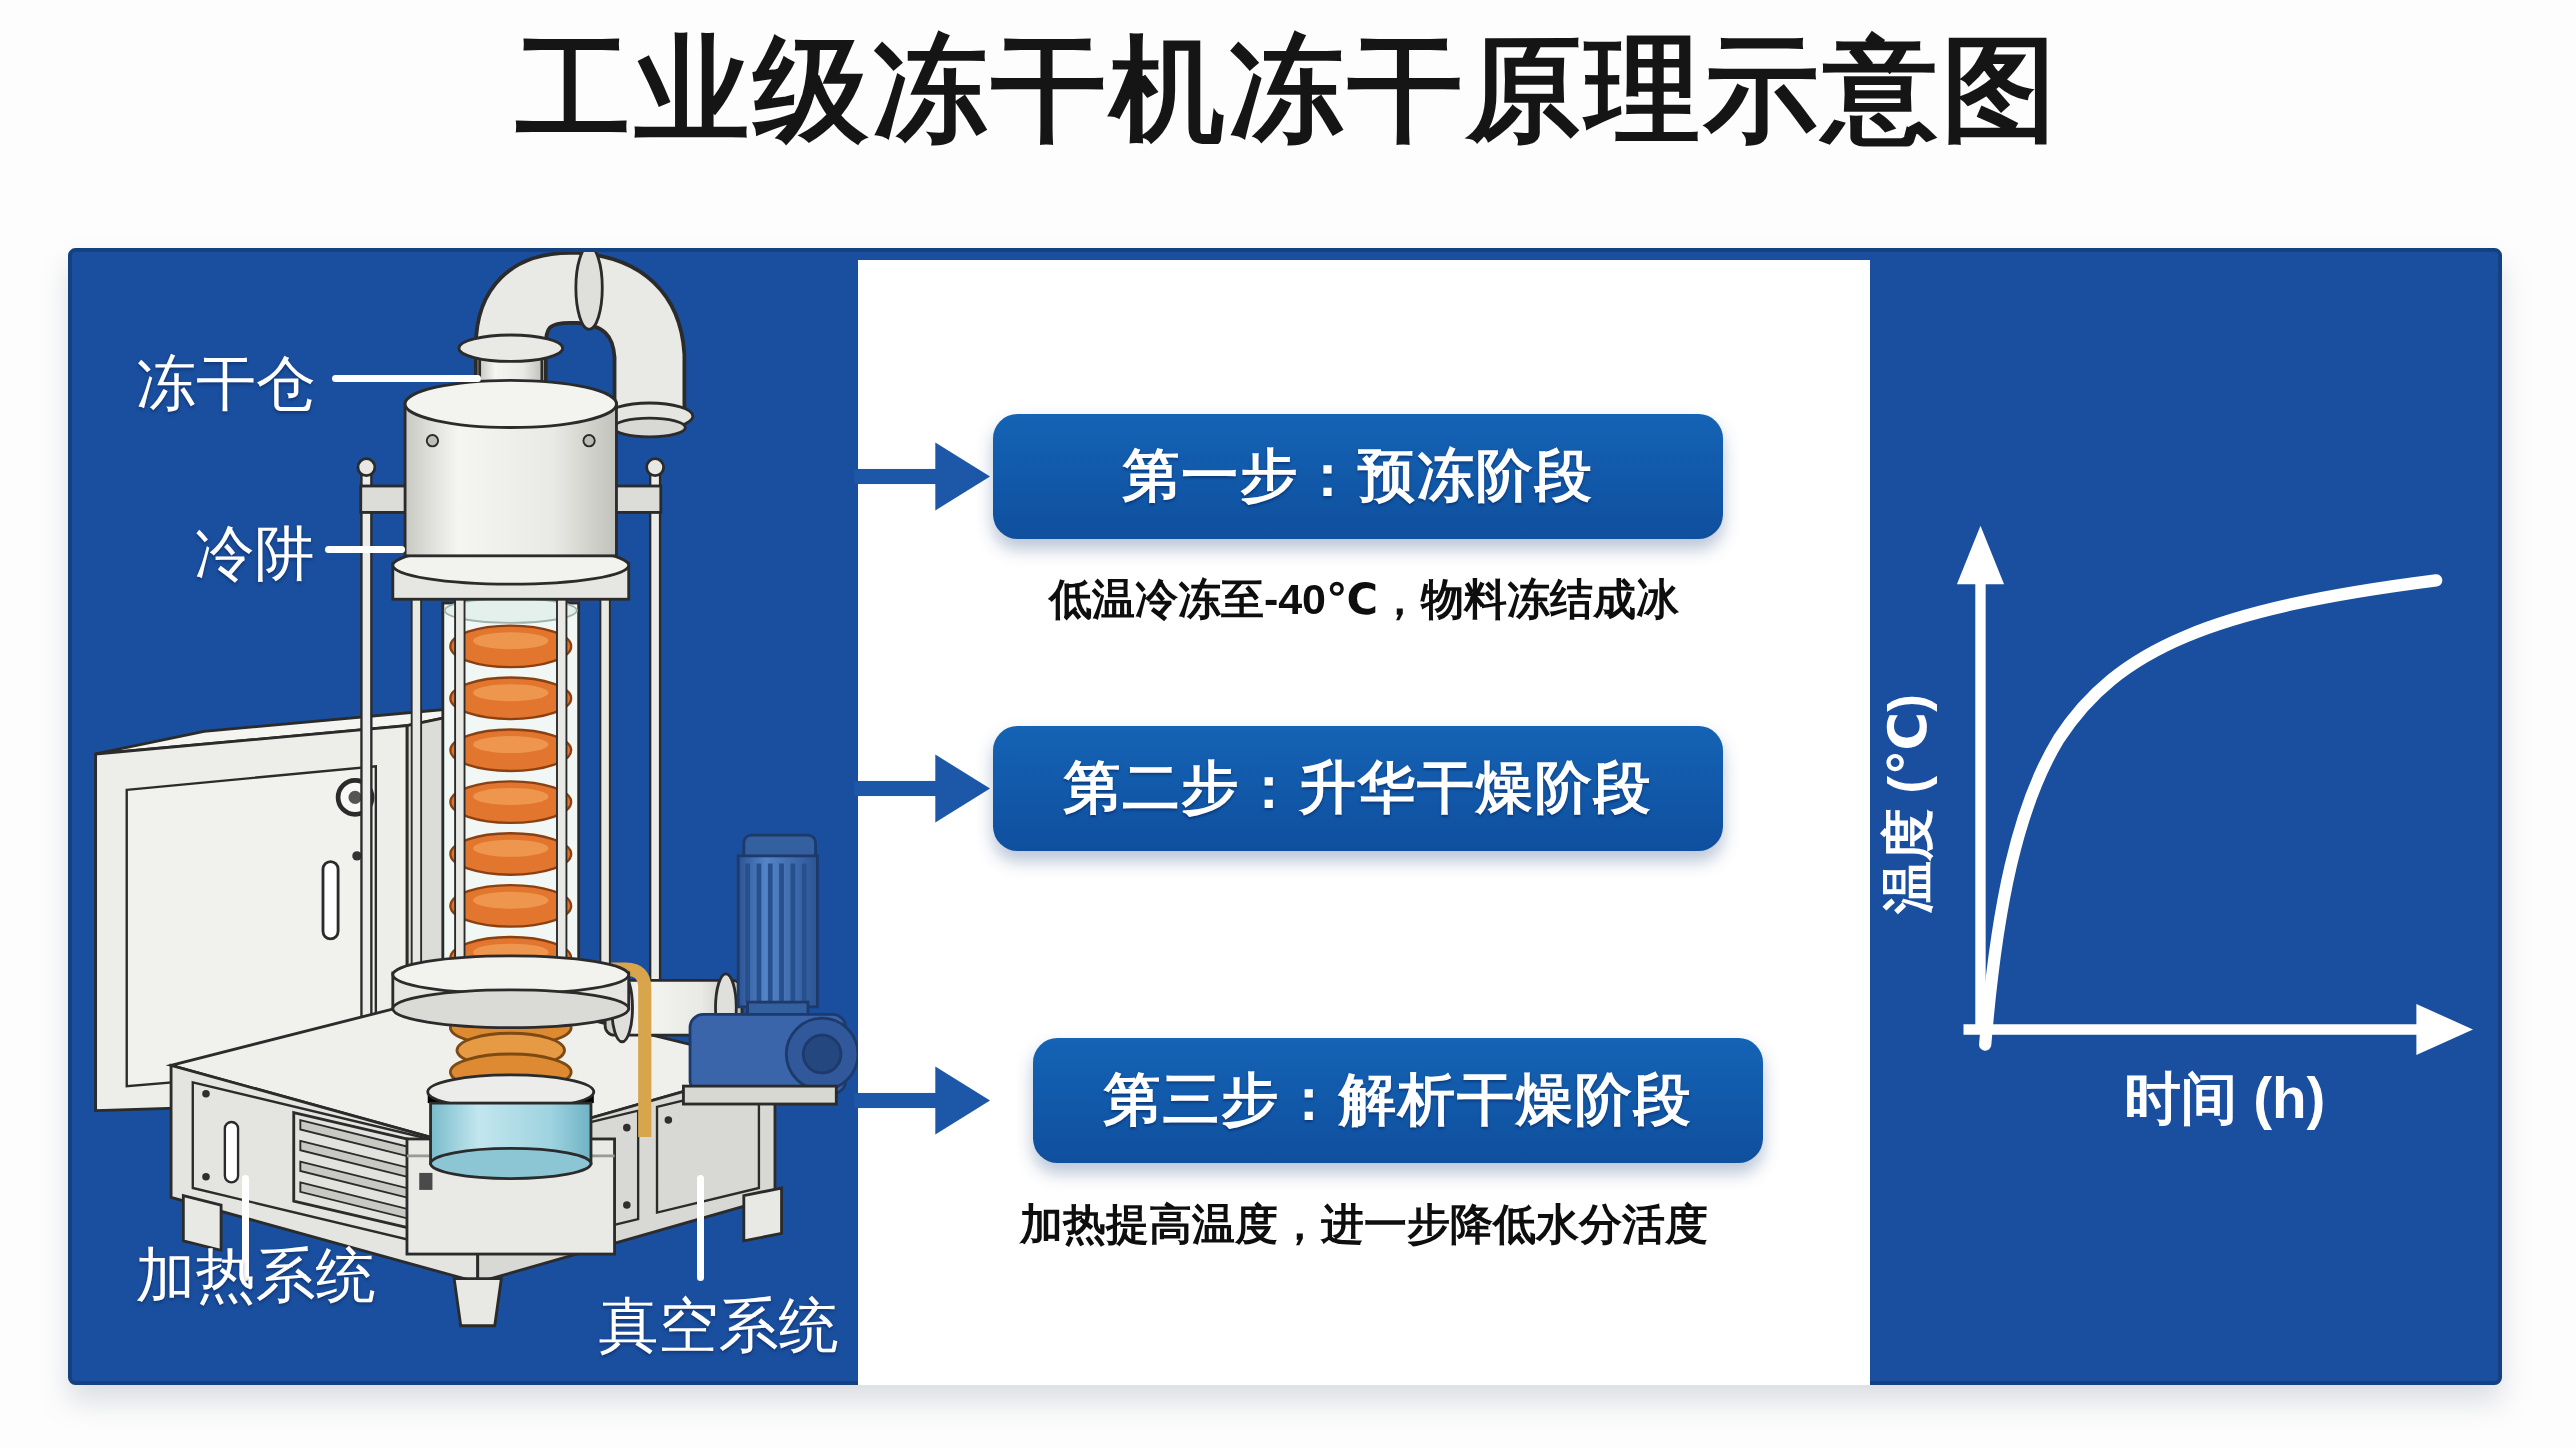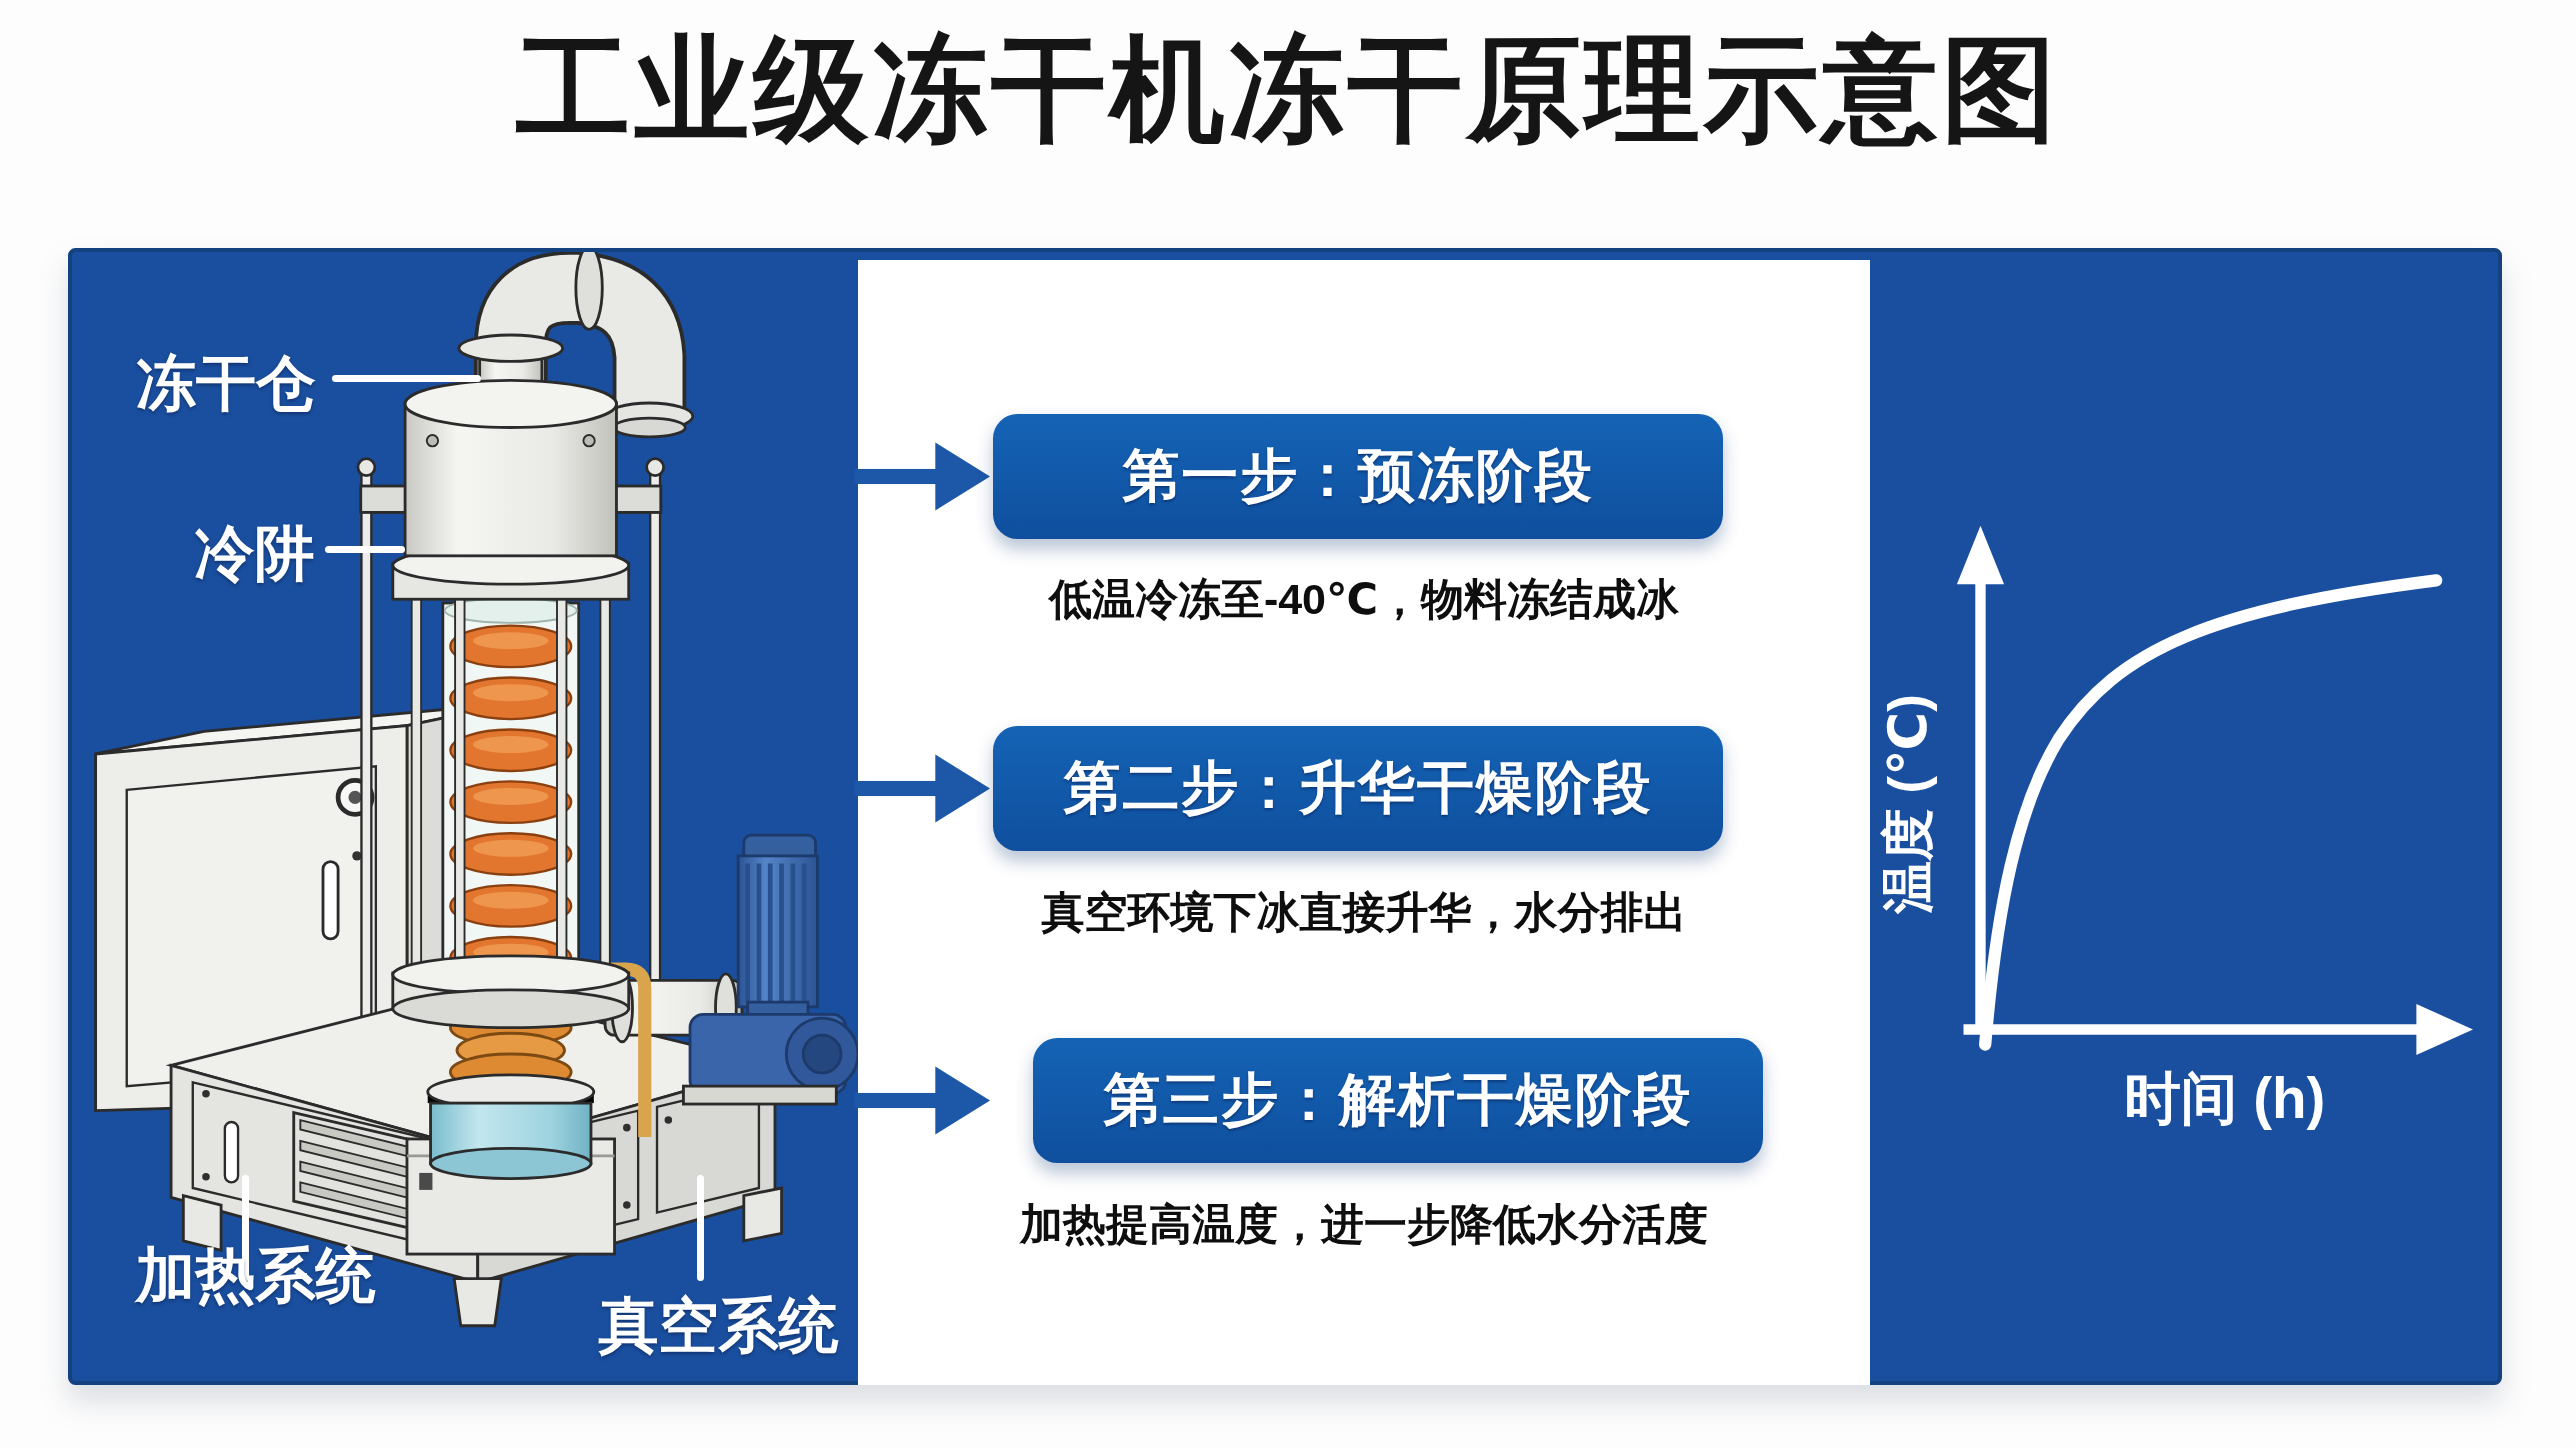--- a/index.html
+++ b/index.html
@@ -14,21 +14,21 @@
     letter-spacing:3.8px; margin:0;
   }
   .blue-panel{
     position:absolute; left:68px; top:248px; width:2434px; height:1137px;
     background:#1a4f9f; border:4.7px solid #14417f; border-radius:7.5px;
     box-sizing:border-box; box-shadow:0 17px 28px rgba(120,130,150,.25);
   }
   
   .machine-svg{position:absolute; left:0; top:0;}
   .mlabel{
-    position:absolute; color:#ffffff; font-size:60px; font-weight:700;
+    position:absolute; color:#ffffff; font-size:60px; font-weight:400;
     text-align:center; text-shadow:0 1.9px 3.8px rgba(0,0,30,.35); white-space:nowrap;
   }
   .leader-h{position:absolute; height:6.6px; background:#ffffff; border-radius:3.8px;}
   .leader-v{position:absolute; width:6.6px; background:#ffffff; border-radius:3.8px;}
   
   .steps-panel{
     position:absolute; left:786px; top:7.5px; width:1012px; height:1125px;
     background:#ffffff;
   }
   .step-arrow{position:absolute; left:-3.8px; width:140px; height:83px;}
@@ -257,21 +257,20 @@
       </div>
       <div class="step-desc" style="top:311px;">低温冷冻至-40℃，物料冻结成冰</div>
 
       <svg class="step-arrow" style="top:487px;" viewBox="0 0 148 88">
         <rect x="0" y="36" width="90" height="16" fill="#1d57a8"></rect>
         <polygon points="86,8 144,44 86,80" fill="#1d57a8"></polygon>
       </svg>
       <div class="step-box" style="top:466px;">
         <span>第二步：升华干燥阶段</span>
       </div>
-      <div class="step-desc" style="top:624px;">真空环境下冰直接升华，水分排出</div>
 
       <svg class="step-arrow" style="top:799px;" viewBox="0 0 148 88">
         <rect x="0" y="36" width="90" height="16" fill="#1d57a8"></rect>
         <polygon points="86,8 144,44 86,80" fill="#1d57a8"></polygon>
       </svg>
       <div class="step-box" style="top:778px;margin-left:40px;">
         <span>第三步：解析干燥阶段</span>
       </div>
       <div class="step-desc" style="top:936px;">加热提高温度，进一步降低水分活度</div>
     </div>

